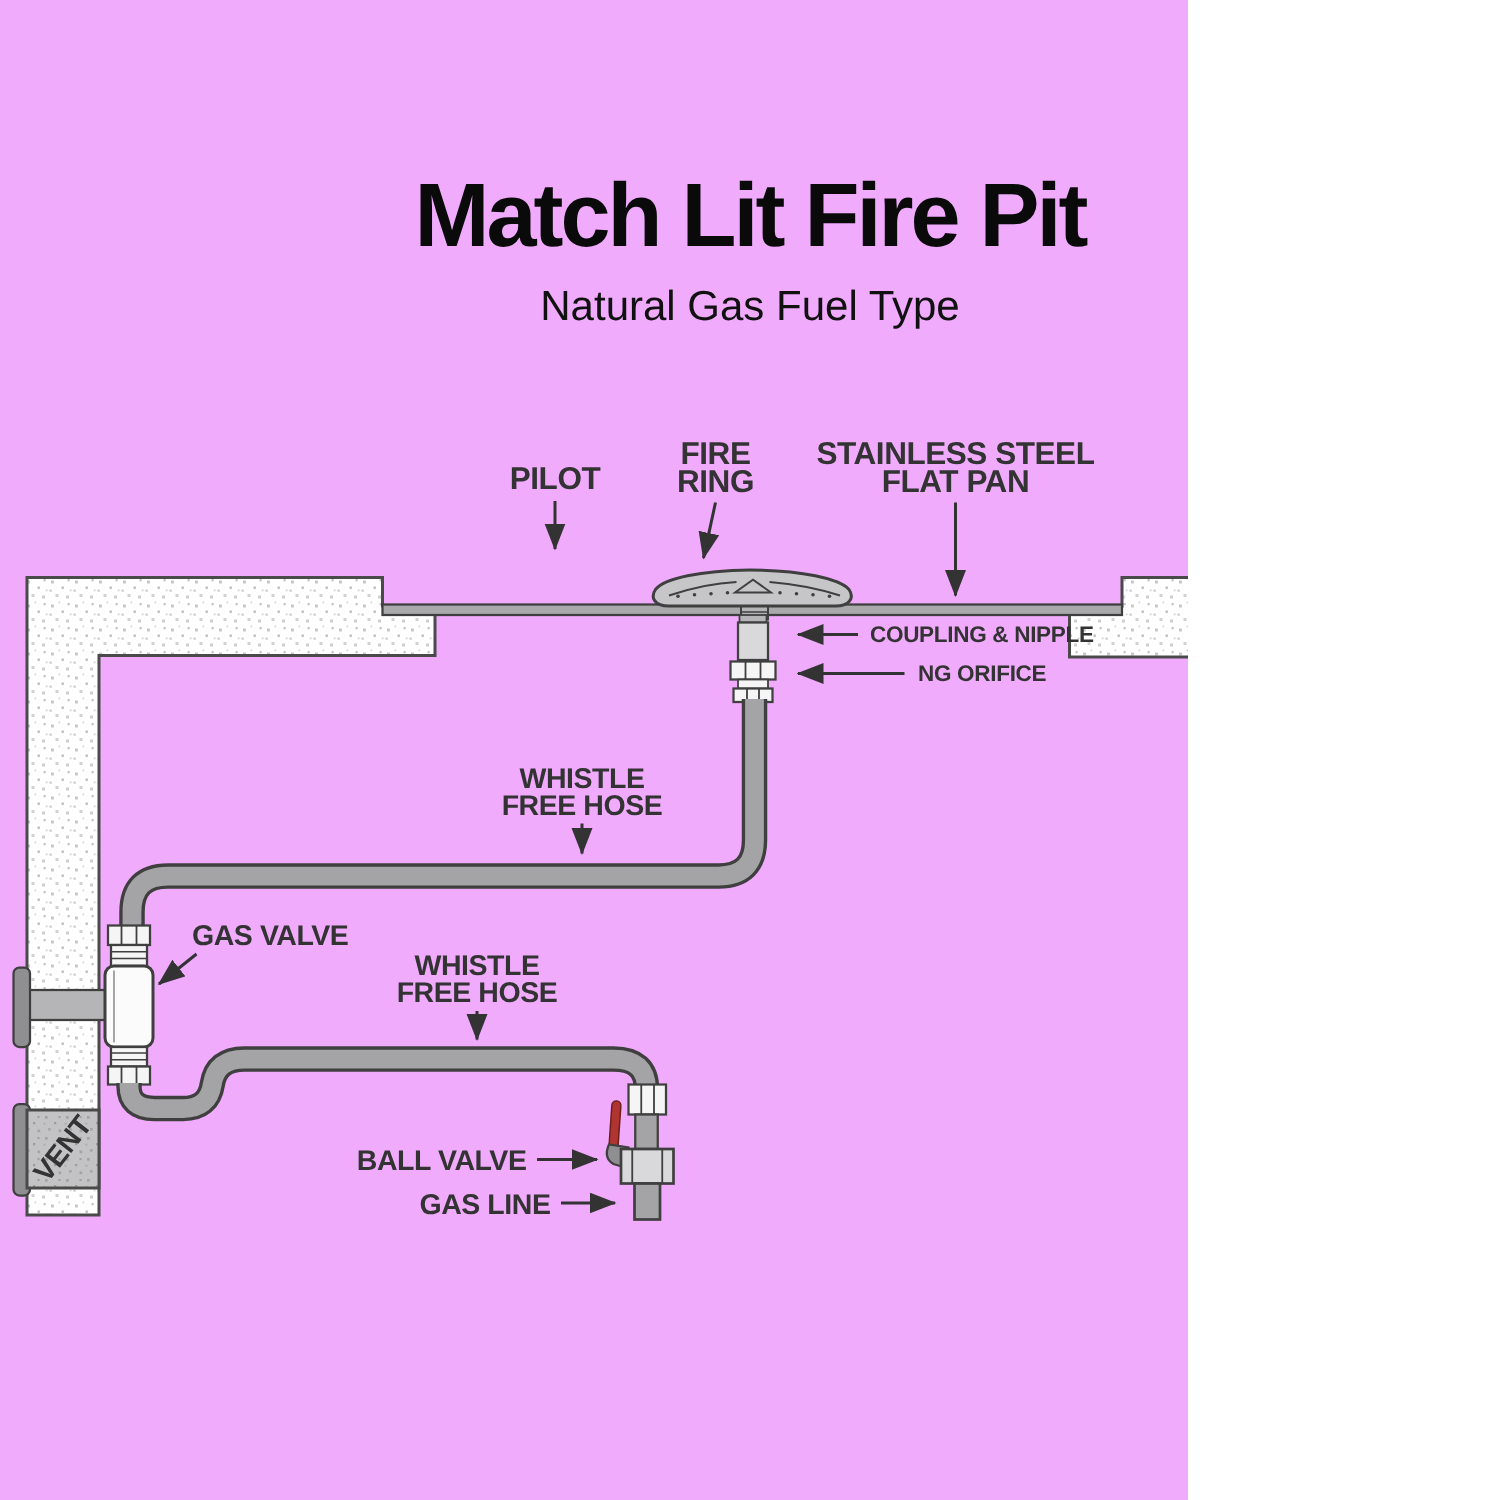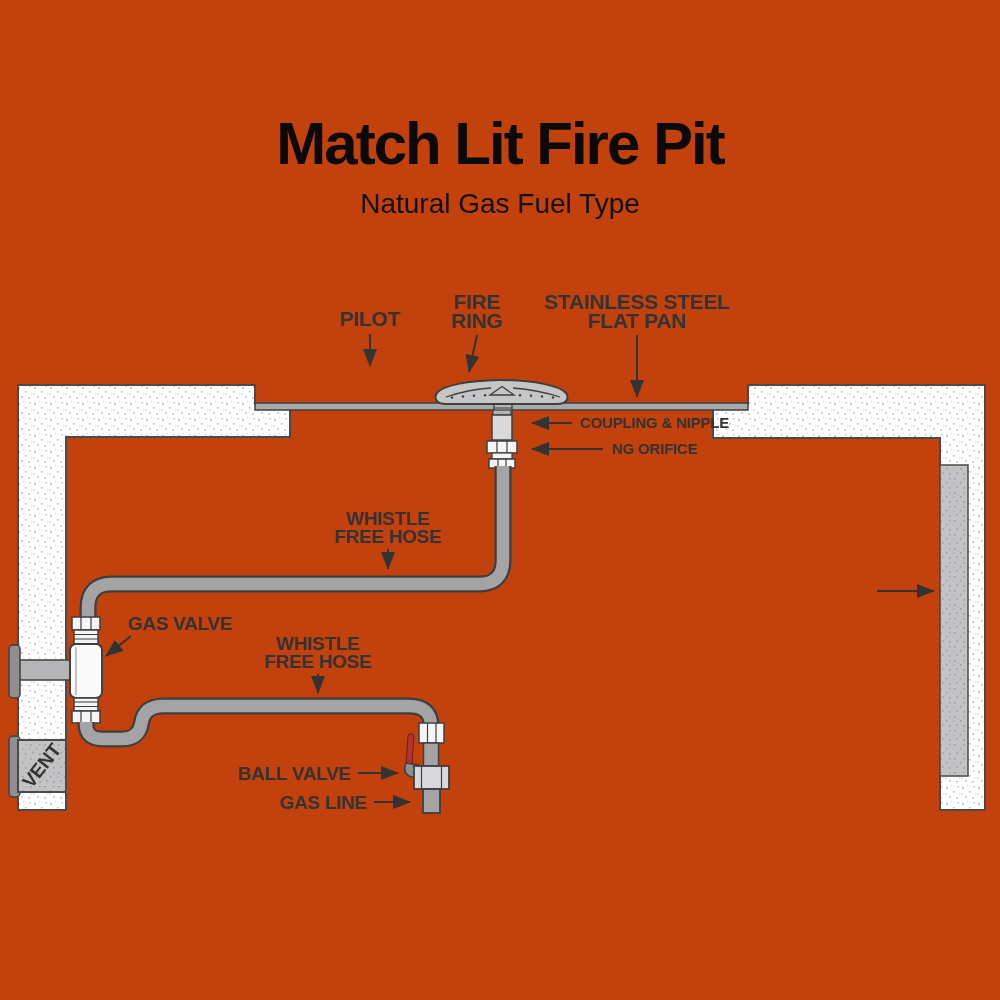--- a/index.html
+++ b/index.html
@@ -1,17 +1,17 @@
 <!DOCTYPE html>
 <html><head>
 <meta charset="utf-8">
 <style>
   html,body{margin:0;padding:0;background:#ffffff;}
   .stage{
-    position:relative;width:1000px;height:1000px;background:#c2410c;
+    position:relative;width:792px;height:1000px;background:#f0abfc;
     font-family:"Liberation Sans", sans-serif;overflow:hidden;
   }
   svg{display:block;}
   text{font-family:"Liberation Sans", sans-serif;}
   .title-text{font-weight:700;font-size:60px;letter-spacing:-2px;}
   .subtitle-text{font-weight:400;font-size:28px;letter-spacing:0px;}
   .lbl-lg{font-weight:700;font-size:21px;letter-spacing:-0.3px;}
   .lbl-md{font-weight:700;font-size:19px;letter-spacing:-0.3px;}
   .lbl-sm{font-weight:700;font-size:15px;letter-spacing:-0.2px;}
 </style>

